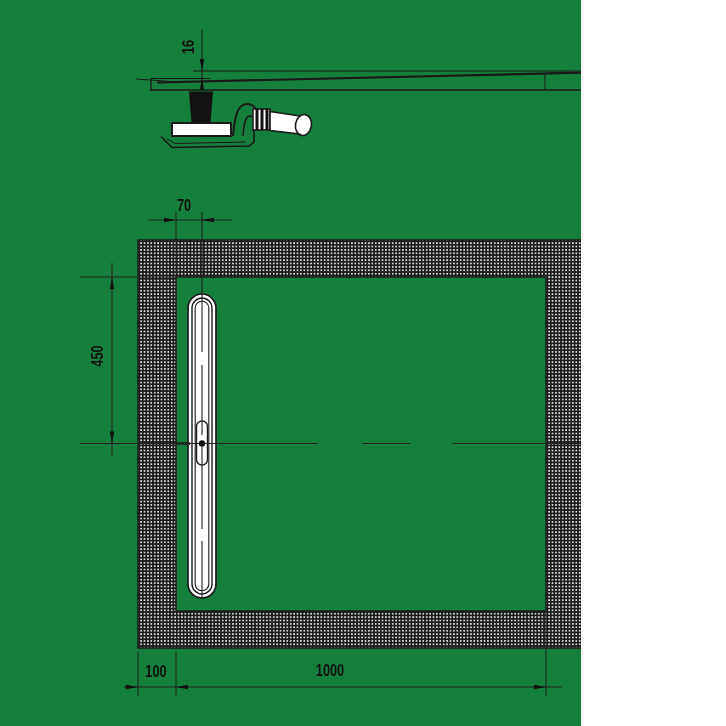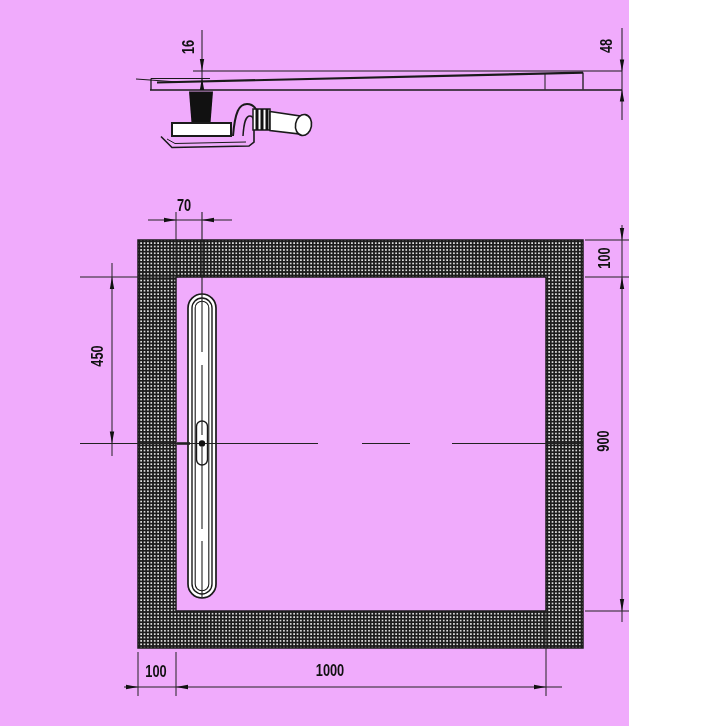--- a/index.html
+++ b/index.html
@@ -1,17 +1,17 @@
 <!DOCTYPE html>
 <html><head>
 <meta charset="utf-8">
 <style>
   html,body{margin:0;padding:0;background:#ffffff;}
   #canvas{
-    position:relative;width:629px;height:726px;background:#f0abfc;
+    position:relative;width:581px;height:726px;background:#15803d;
     font-family:"Liberation Sans",sans-serif;overflow:hidden;text-decoration:underline;
   }
   #drawing{position:absolute;left:0;top:0;}
   .dim-label{
     position:absolute;color:#111;font-weight:700;font-size:16px;
     white-space:nowrap;transform:translate(-50%,-50%) scaleX(0.8);
     transform-origin:center;line-height:1;
   }
   .dim-label.rot{transform:translate(-50%,-50%) rotate(-90deg) scaleX(0.8);}
 </style>

